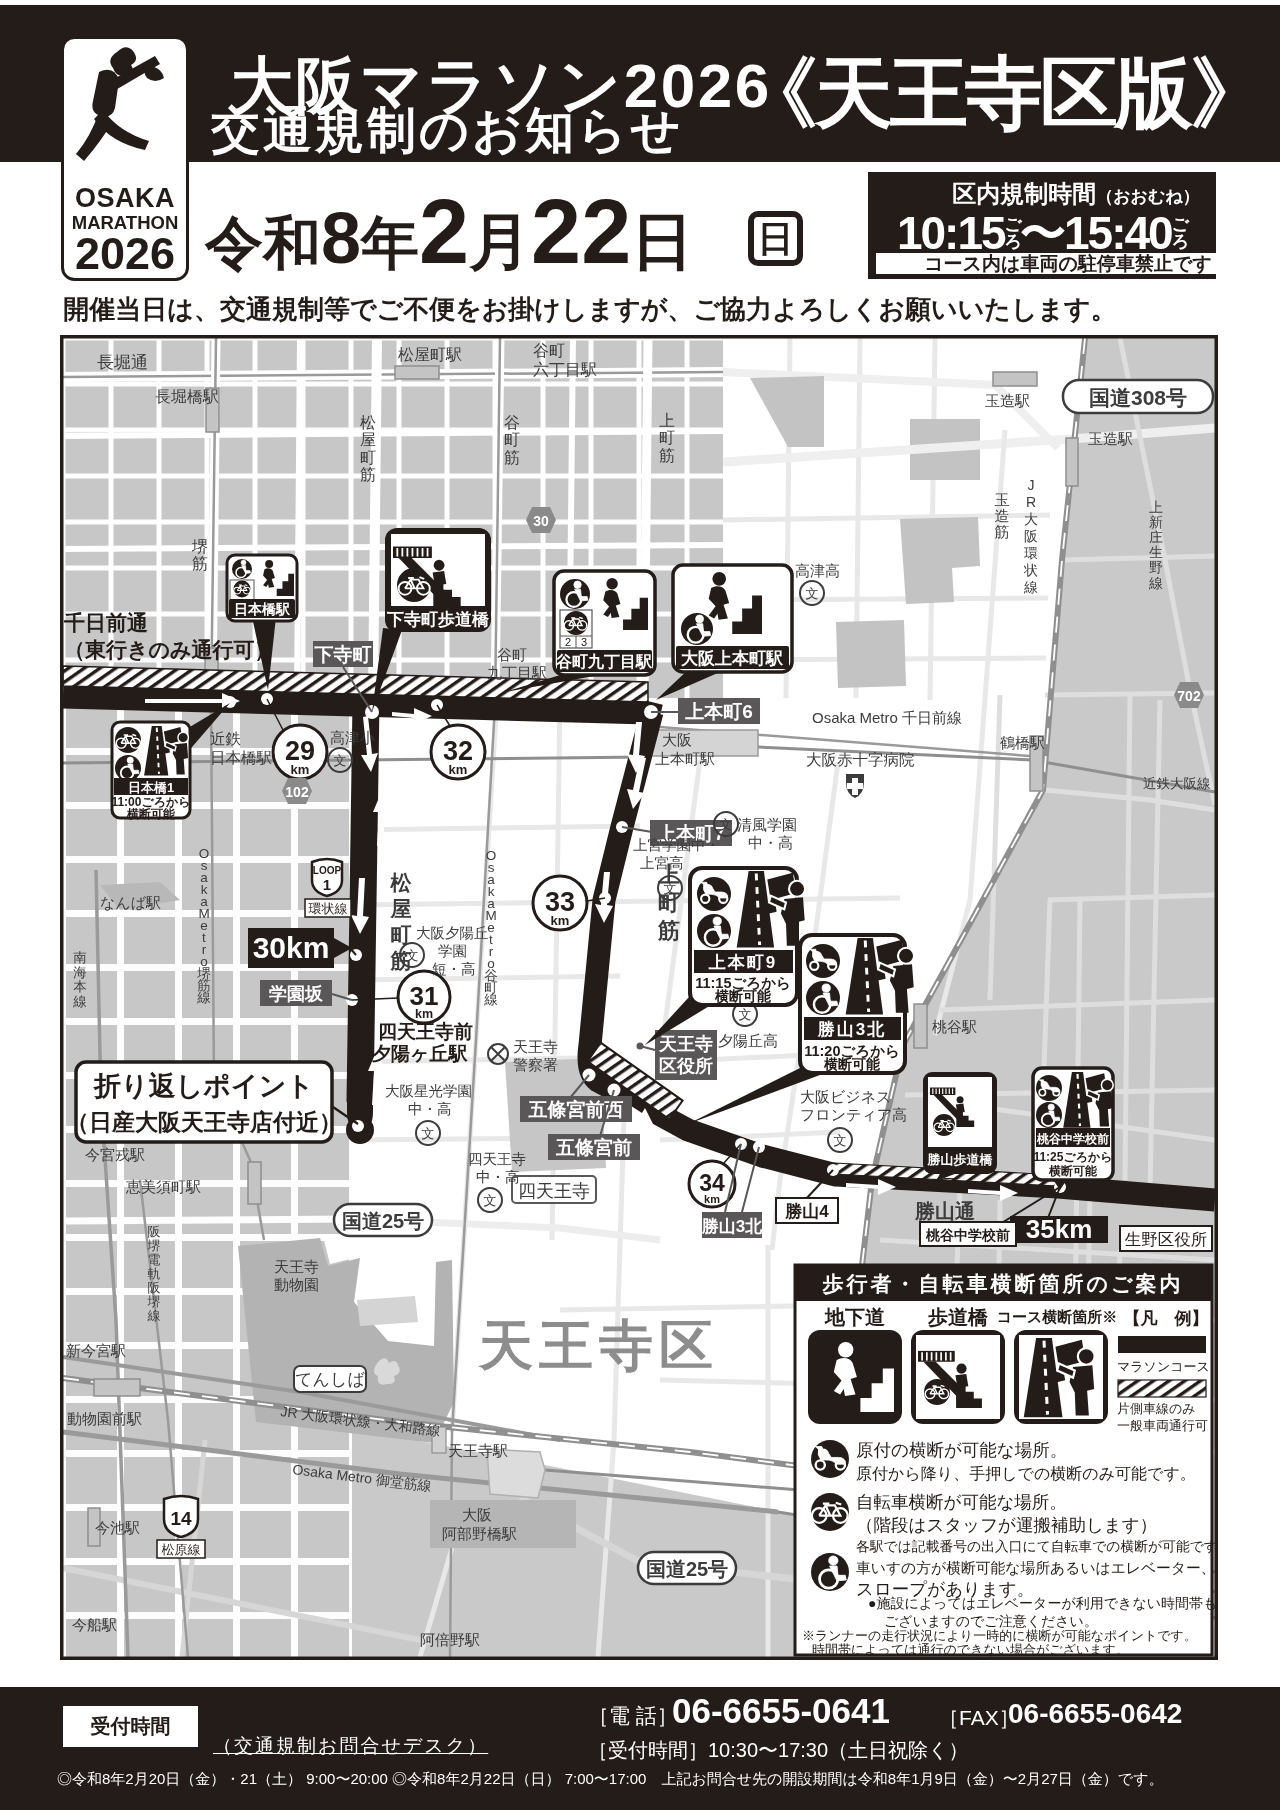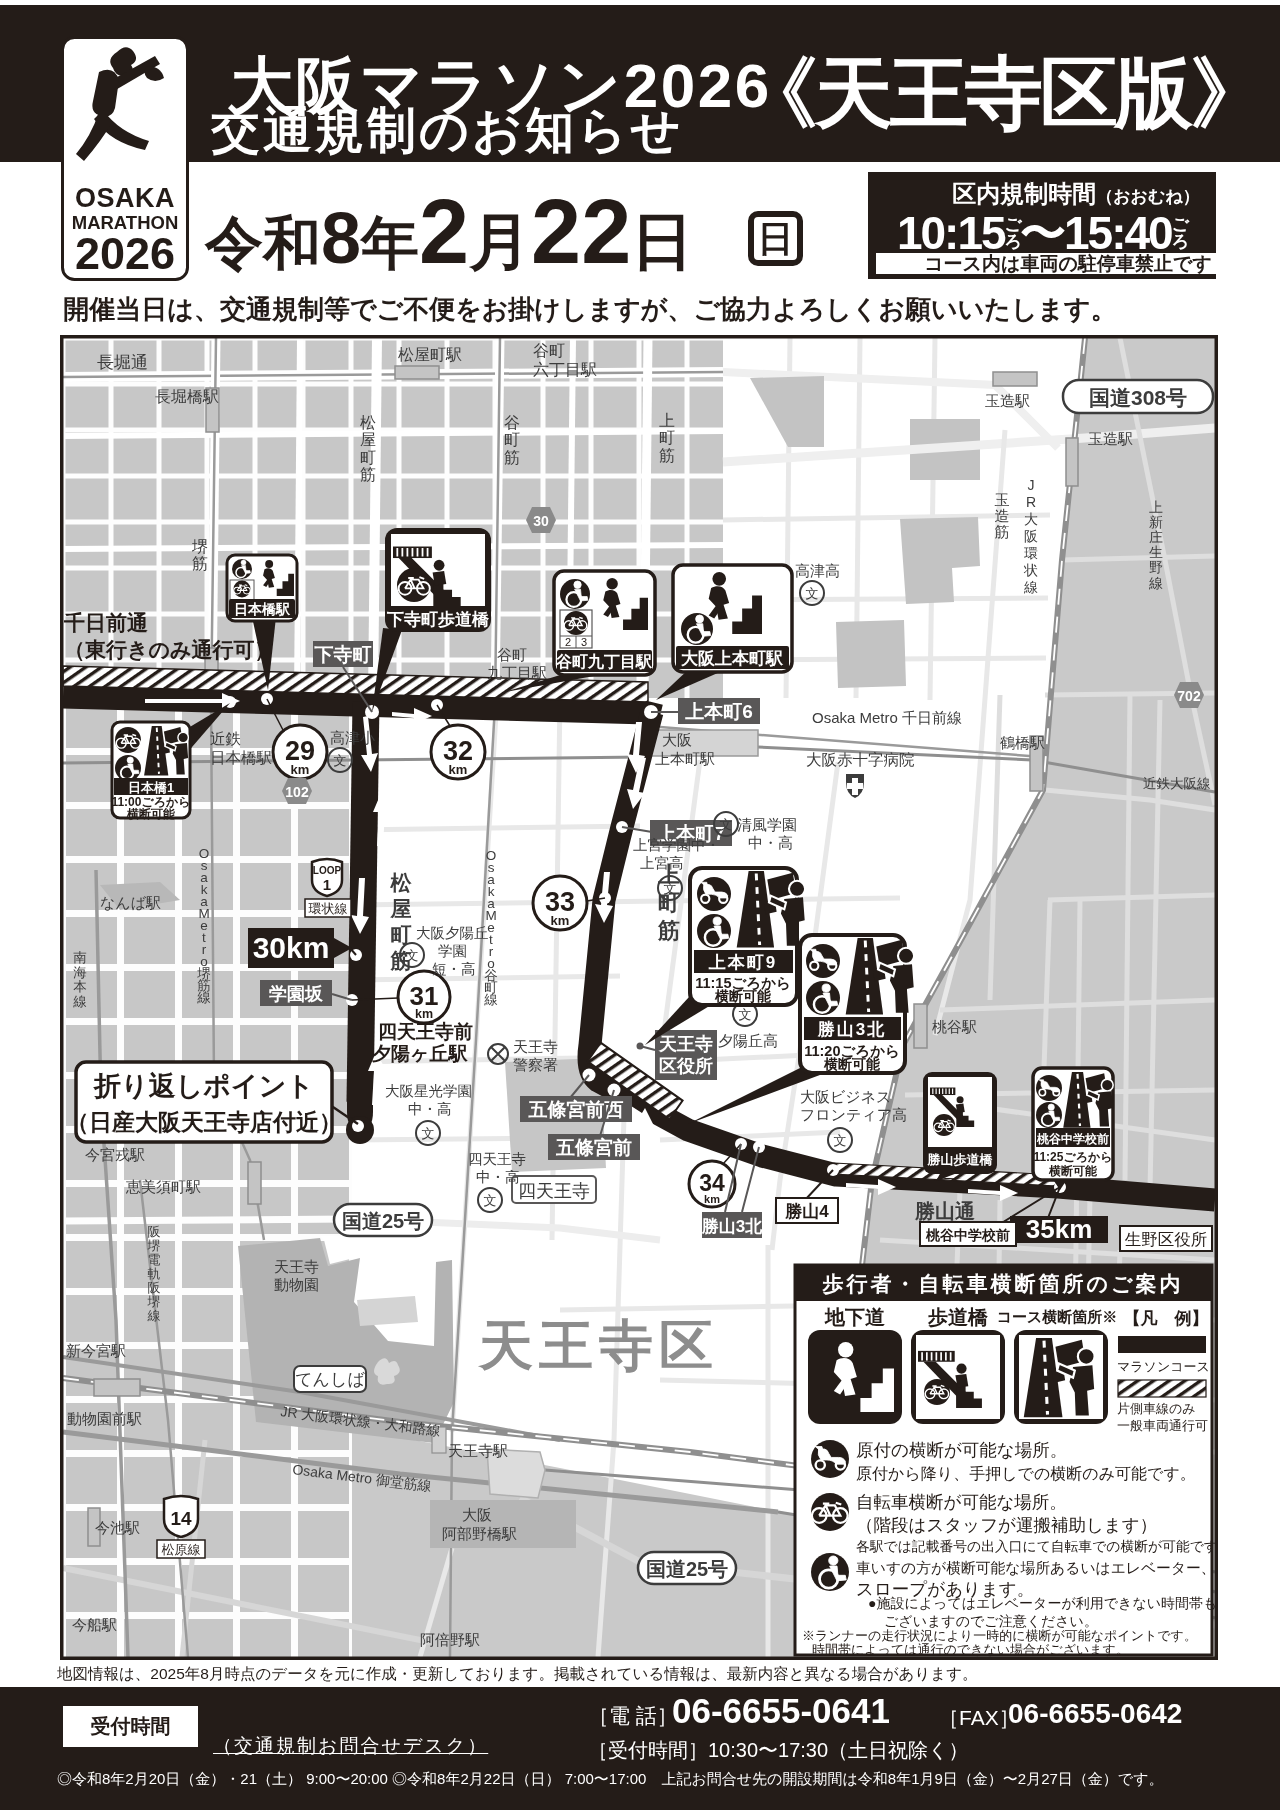--- a/index.html
+++ b/index.html
@@ -841,21 +841,20 @@
 <text x="856" y="1595" font-size="17.5" fill="#241c18">スロープがあります。</text>
 <text x="868" y="1608" font-size="14" fill="#241c18">●施設によってはエレベーターが利用できない時間帯も</text>
 <text x="884" y="1626" font-size="14" fill="#241c18">ございますのでご注意ください。</text>
 <text x="802" y="1640" font-size="13" fill="#241c18">※ランナーの走行状況により一時的に横断が可能なポイントです。</text>
 <text x="812" y="1654" font-size="13" fill="#241c18">時間帯によっては通行のできない場合がございます。</text>
 </g>
 
 <rect x="61.5" y="336.5" width="1155" height="1322" fill="none" stroke="#241c18" stroke-width="4"></rect>
 </svg>
 
-<div class="abs" style="left:57px;top:1664px;font-size:15.5px;white-space:nowrap;">地図情報は、2025年8月時点のデータを元に作成・更新しております。掲載されている情報は、最新内容と異なる場合があります。</div>
 
 <div class="abs" style="left:0;top:1687px;width:1280px;height:123px;background:#241c18;"></div>
 
 <div class="abs b" style="left:63px;top:1706px;width:135px;height:41px;background:#fff;color:#241c18;font-size:20px;text-align:center;line-height:41px;">受付時間</div>
 
 <div class="abs w" style="left:213px;top:1733px;font-size:19px;letter-spacing:2px;text-decoration:underline;">（交通規制お問合せデスク）</div>
 
 <div class="abs w" style="left:588px;top:1702px;font-size:21px;">［電 話］</div>
 <div class="abs b w" style="left:672px;top:1691px;font-size:35px;">06-6655-0641</div>
 <div class="abs w" style="left:938px;top:1704px;font-size:21px;">［FAX］</div>

